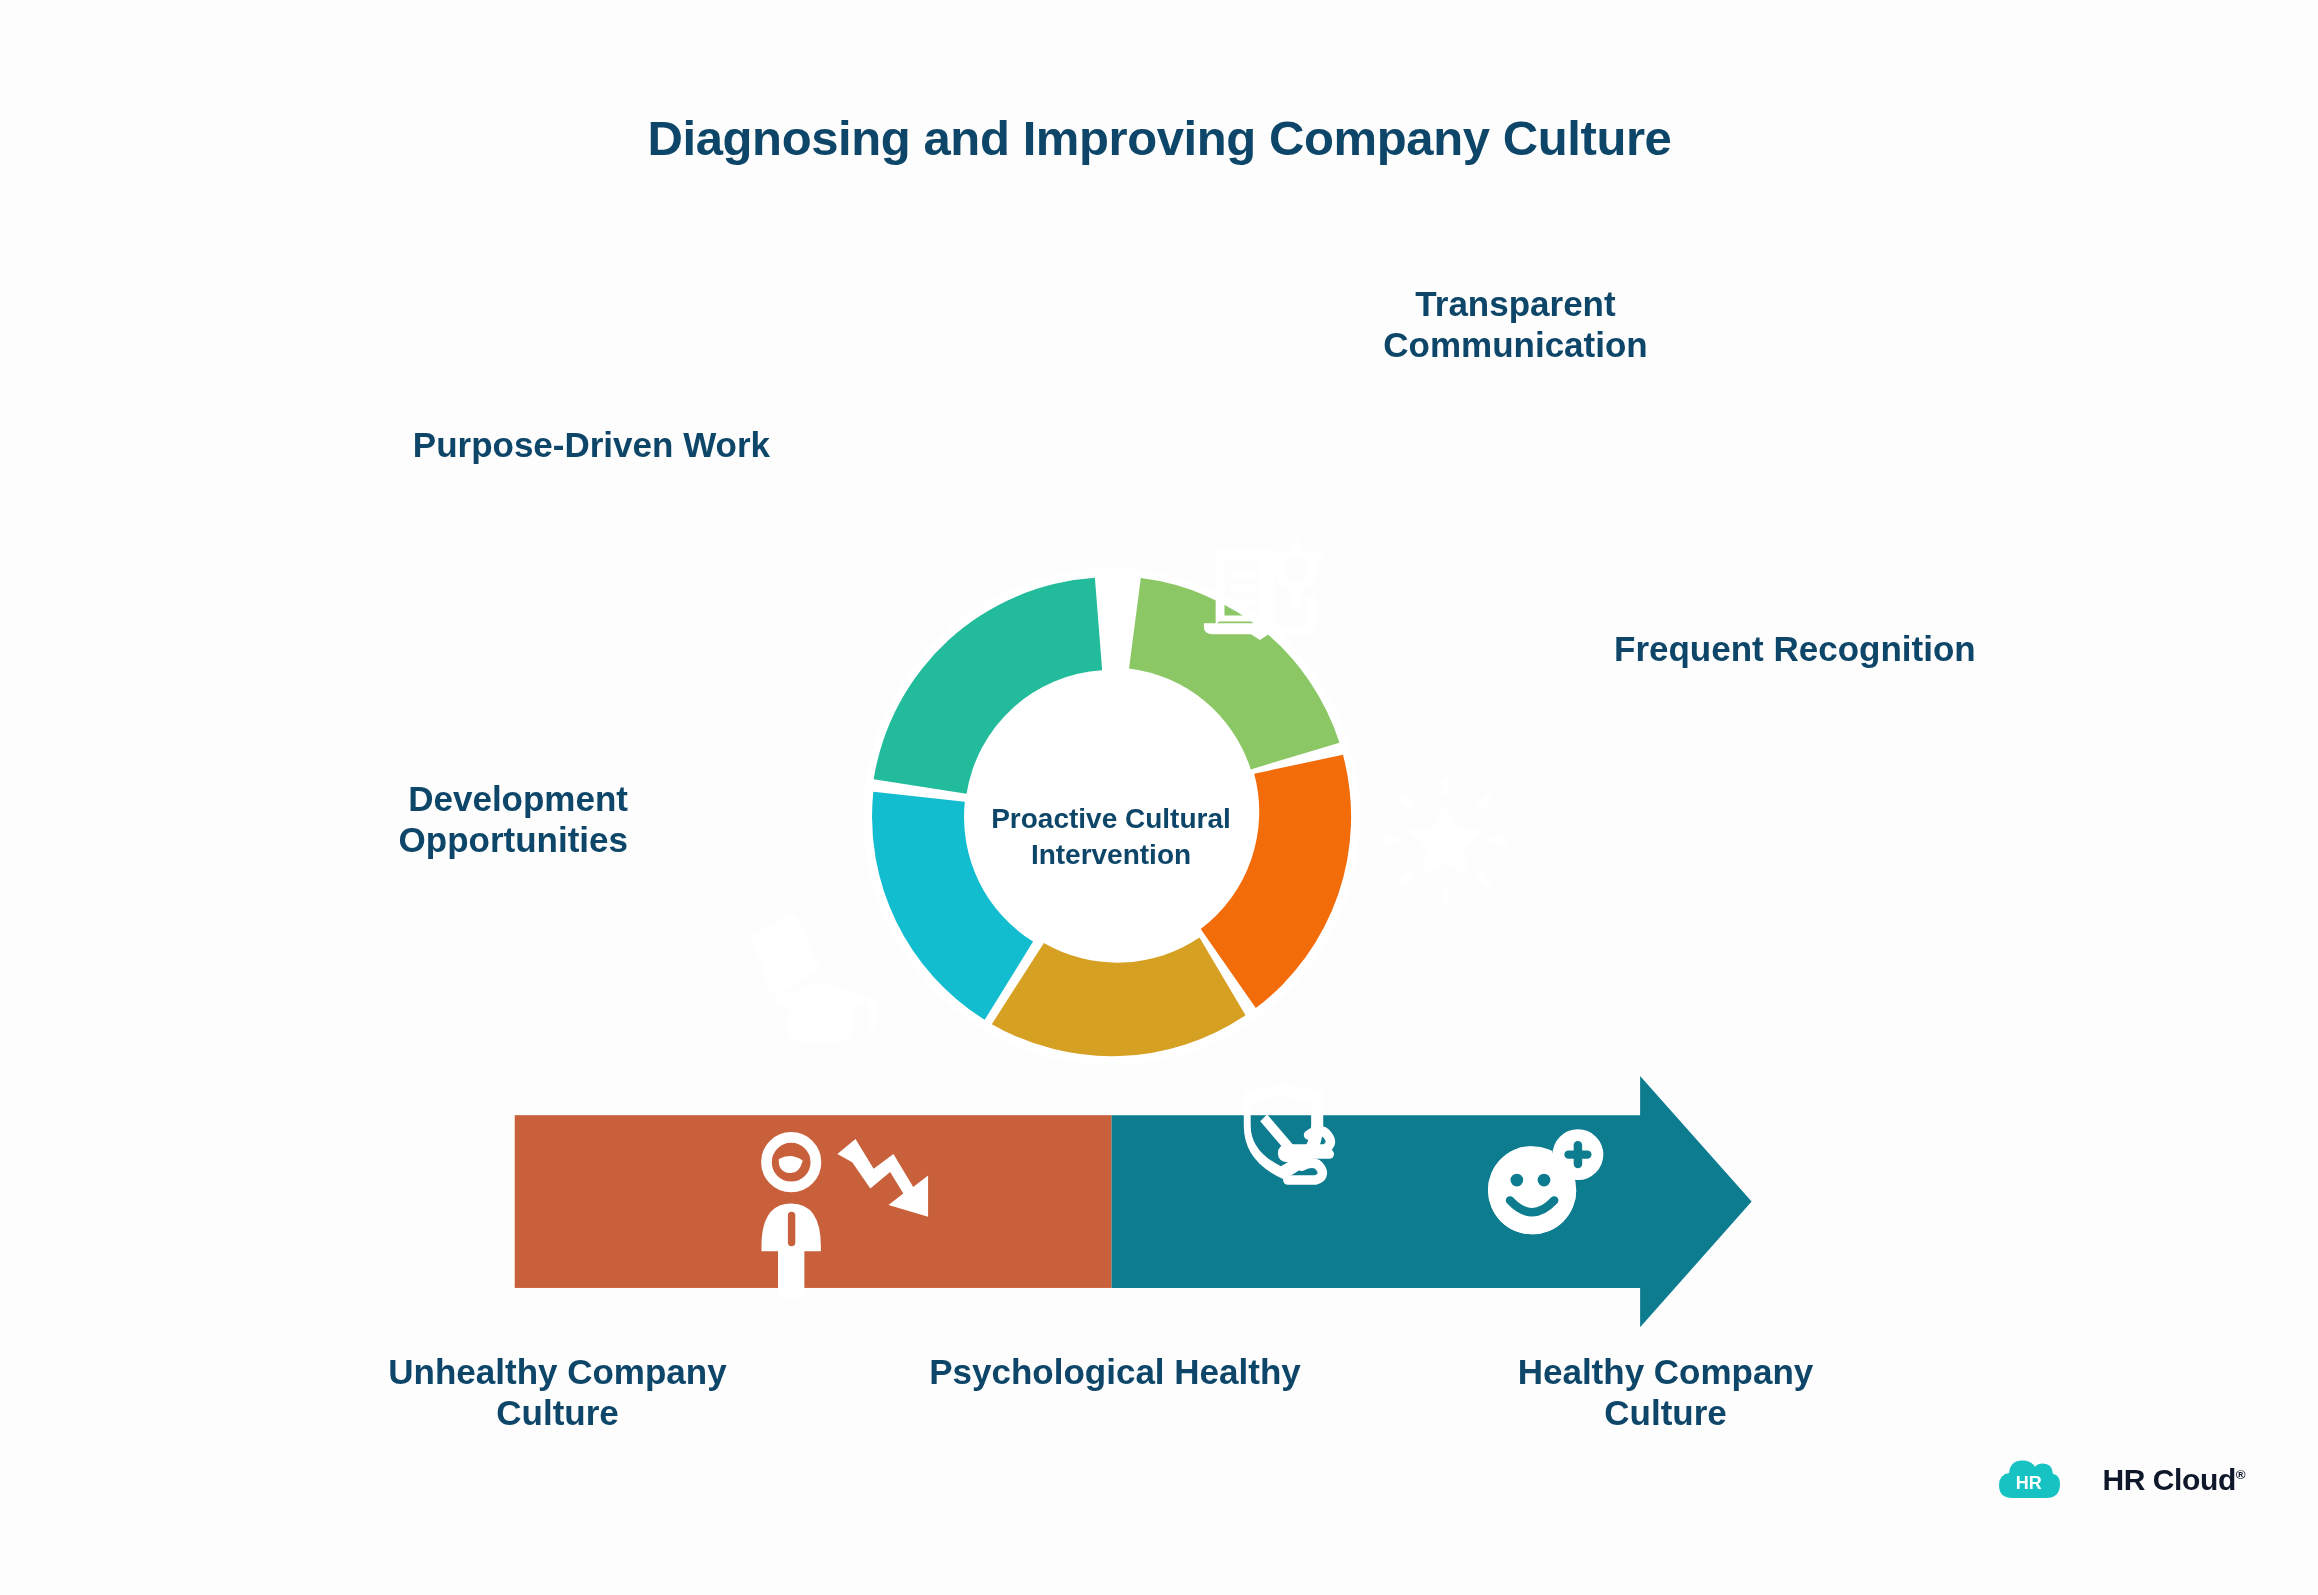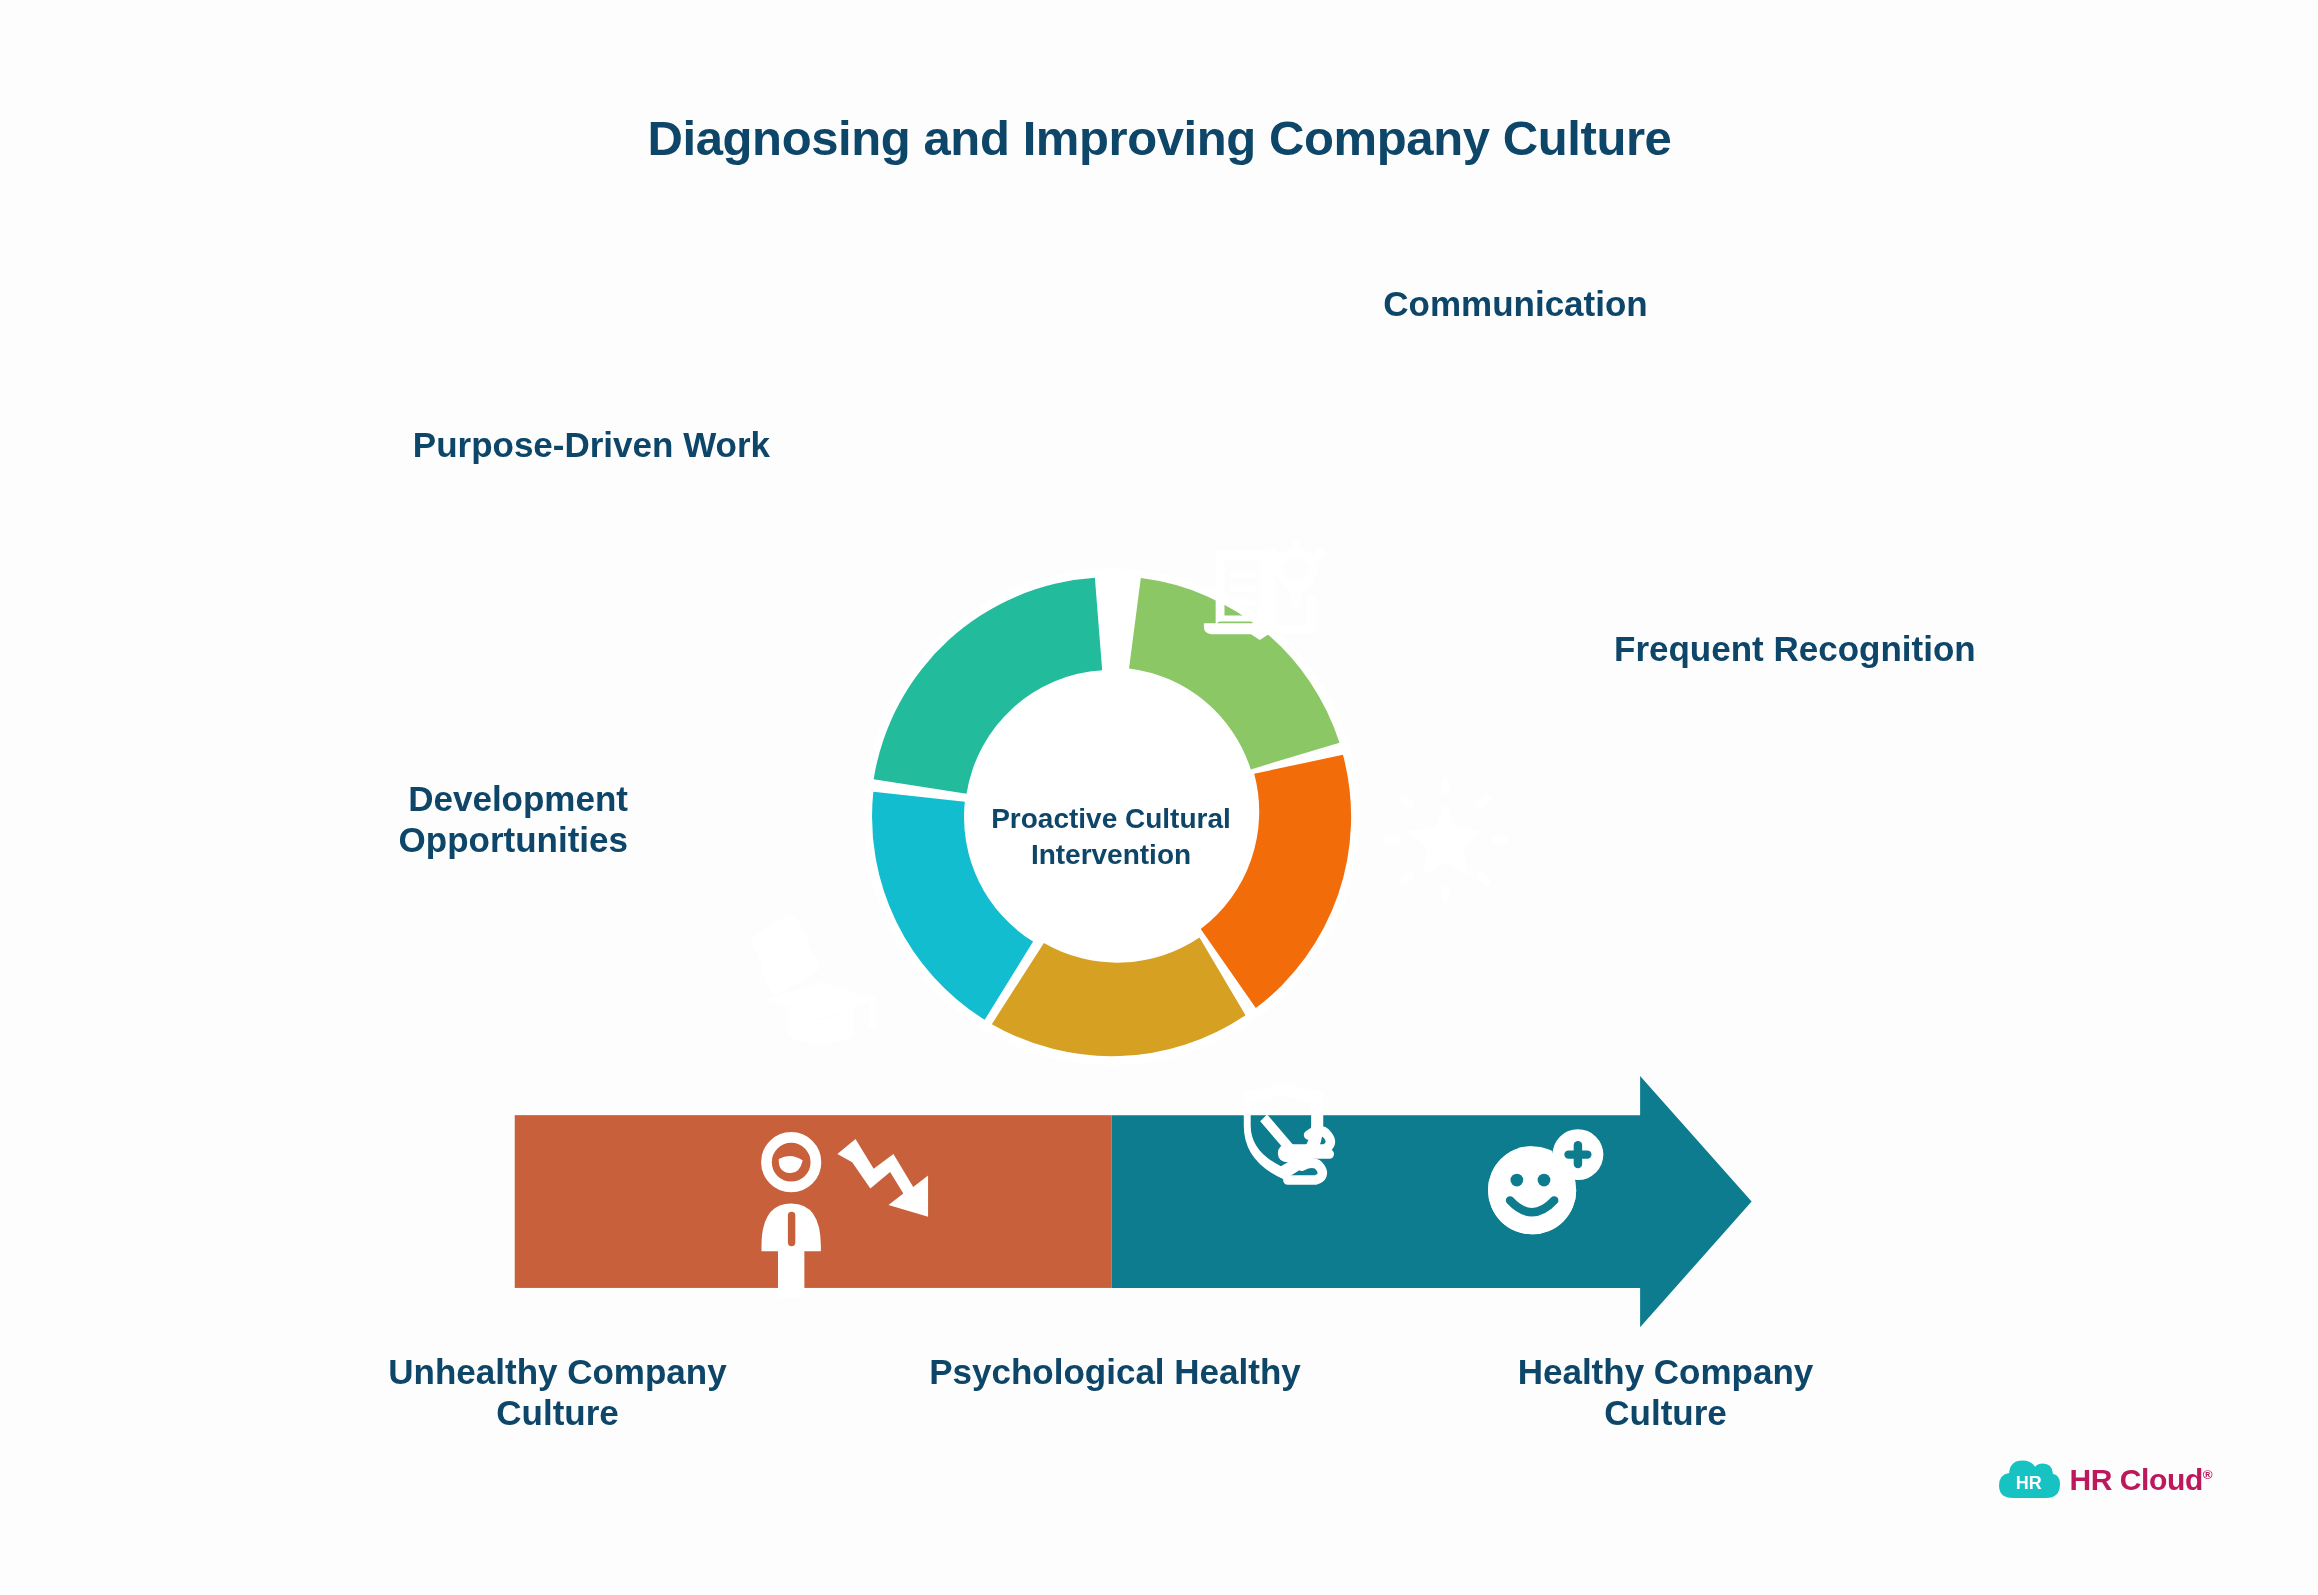--- a/index.html
+++ b/index.html
@@ -97,23 +97,24 @@
     gap: 9.4px;
   }
   .logo-mark {
     position: relative;
     width: 61px;
     height: 46px;
   }
   .logo-word {
     font-size: 30px;
     font-weight: bold;
-    color: #be185d;
+    color: #0f172a;
     letter-spacing: -0.4px;
     white-space: nowrap;
+    margin-left: 33px;
   }
   .logo-reg {
     font-size: 13.4px;
     vertical-align: super;
   }
 </style>
 </head>
 <body>
 
 <div id="canvas">
@@ -255,20 +256,21 @@
       <path d="M 30 82 q 26 28 52 0" fill="none" stroke="#0d7c8f" stroke-width="10" stroke-linecap="round"></path>
 
       <circle cx="110" cy="28" r="30"></circle>
       <rect x="105" y="12" width="10" height="32" rx="5" fill="#0d7c8f"></rect>
       <rect x="94" y="23" width="32" height="10" rx="5" fill="#0d7c8f"></rect>
     </g>
 
   </svg>
 
   <div class="lbl" id="label-transparent">
+    <div>Transparent</div>
     <div>Communication</div>
   </div>
 
   <div class="lbl" id="label-recognition">
     <div>Frequent Recognition</div>
   </div>
 
   <div class="lbl" id="label-purpose">
     <div>Purpose-Driven Work</div>
   </div>

